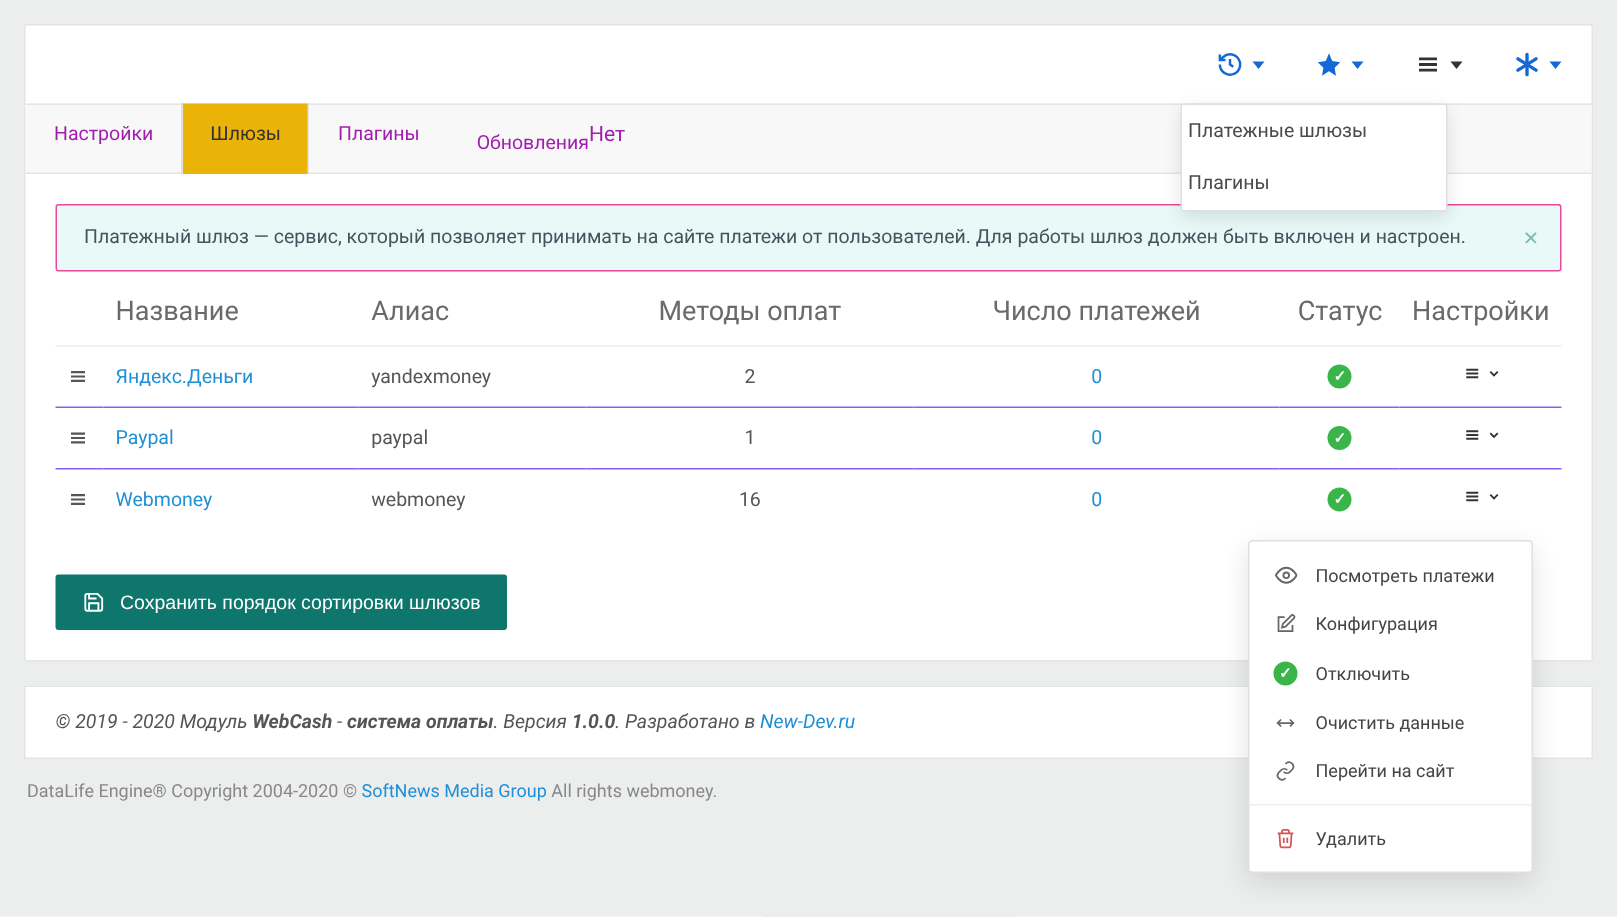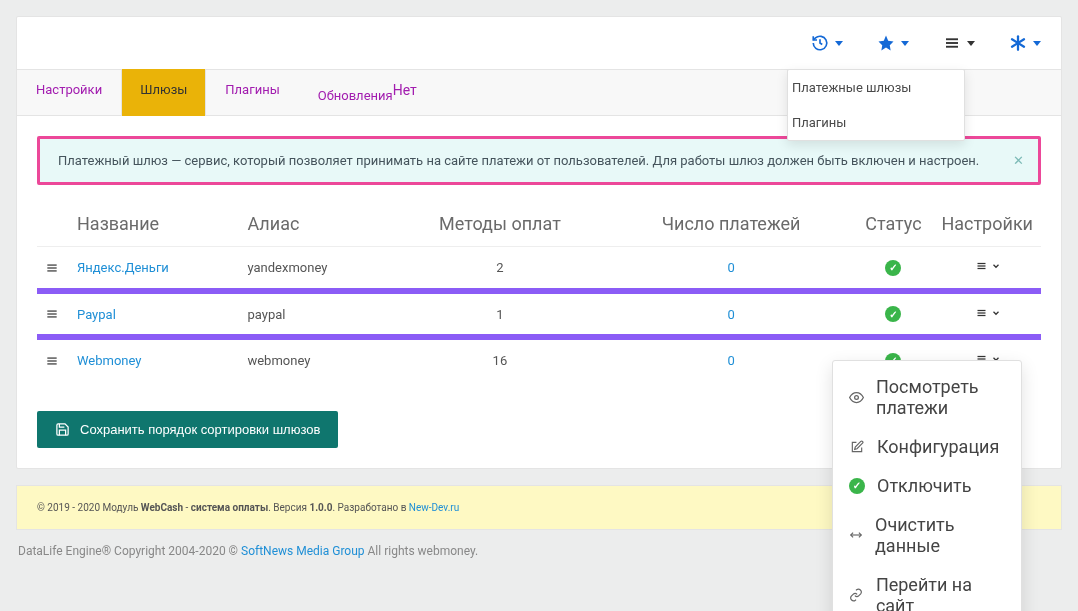--- a/index.html
+++ b/index.html
@@ -85,27 +85,27 @@
     margin-bottom: -1px;
     padding-top: 13px;
     padding-bottom: 13px;
   }
   .tab:first-child.active { border-left: none; }
   .tab sup { font-size: 14px; }
 
   .content { padding: 20px; }
   .alert {
     background: #e8f9f8;
-    border: 3px solid #ec4899;
+    border: 1px solid #ec4899;
     color: #45545c;
     padding: 14px 40px 14px 18px;
     font-size: 13px;
     position: relative;
     border-radius: 2px;
-    margin-bottom: 16px;
+    margin-bottom: 4px;
   }
   .alert-close {
     position: absolute;
     right: 14px;
     top: 14px;
     color: #7cbab6;
     cursor: pointer;
     font-size: 13px;
   }
 
@@ -116,21 +116,21 @@
   th {
     text-align: left;
     font-weight: 400;
     color: #6a6a6a;
     padding: 12px 8px;
     font-size: 18px;
     border-bottom: 1px solid #eee;
   }
   td {
     padding: 12px 8px;
-    border-bottom: 6px solid #8b5cf6;
+    border-bottom: 1px solid #8b5cf6;
     font-size: 13px;
     color: #555;
   }
   tbody tr:last-child td { border-bottom: none; }
   .drag-handle { color: #555; cursor: move; width: 24px; }
   .link { color: #1f8fd6; cursor: pointer; }
   .center { text-align: center; }
   .status-ok {
     display: inline-flex;
     width: 16px; height: 16px;
@@ -162,26 +162,27 @@
     padding: 11px 18px;
     font-size: 13px;
     cursor: pointer;
     display: inline-flex;
     align-items: center;
     gap: 10px;
     border-radius: 2px;
   }
 
   .footer-card {
-    background: #fef9c3;
+    background: #ffffff;
     margin: 0 16px;
     border: 1px solid #e4e4e4;
     padding: 16px 20px;
-    font-size: 10px;
+    font-size: 13px;
     color: #555;
+    font-style: italic;
   }
   .footer-card a { color: #1f8fd6; text-decoration: none; }
 
   .page-footer {
     padding: 14px 18px;
     font-size: 12px;
     color: #888;
   }
   .page-footer a { color: #1f8fd6; text-decoration: none; }
 
@@ -195,21 +196,21 @@
     box-shadow: 0 6px 18px rgba(0,0,0,0.12);
     border-radius: 3px;
     z-index: 20;
     padding: 6px 0;
   }
   .context-menu .cm-item {
     display: flex;
     align-items: center;
     gap: 12px;
     padding: 9px 16px;
-    font-size: 18px;
+    font-size: 12px;
     color: #444;
     cursor: pointer;
   }
   .context-menu hr {
     border: none;
     border-top: 1px solid #eee;
     margin: 6px 0;
   }
   .cm-icon {
     width: 16px;

